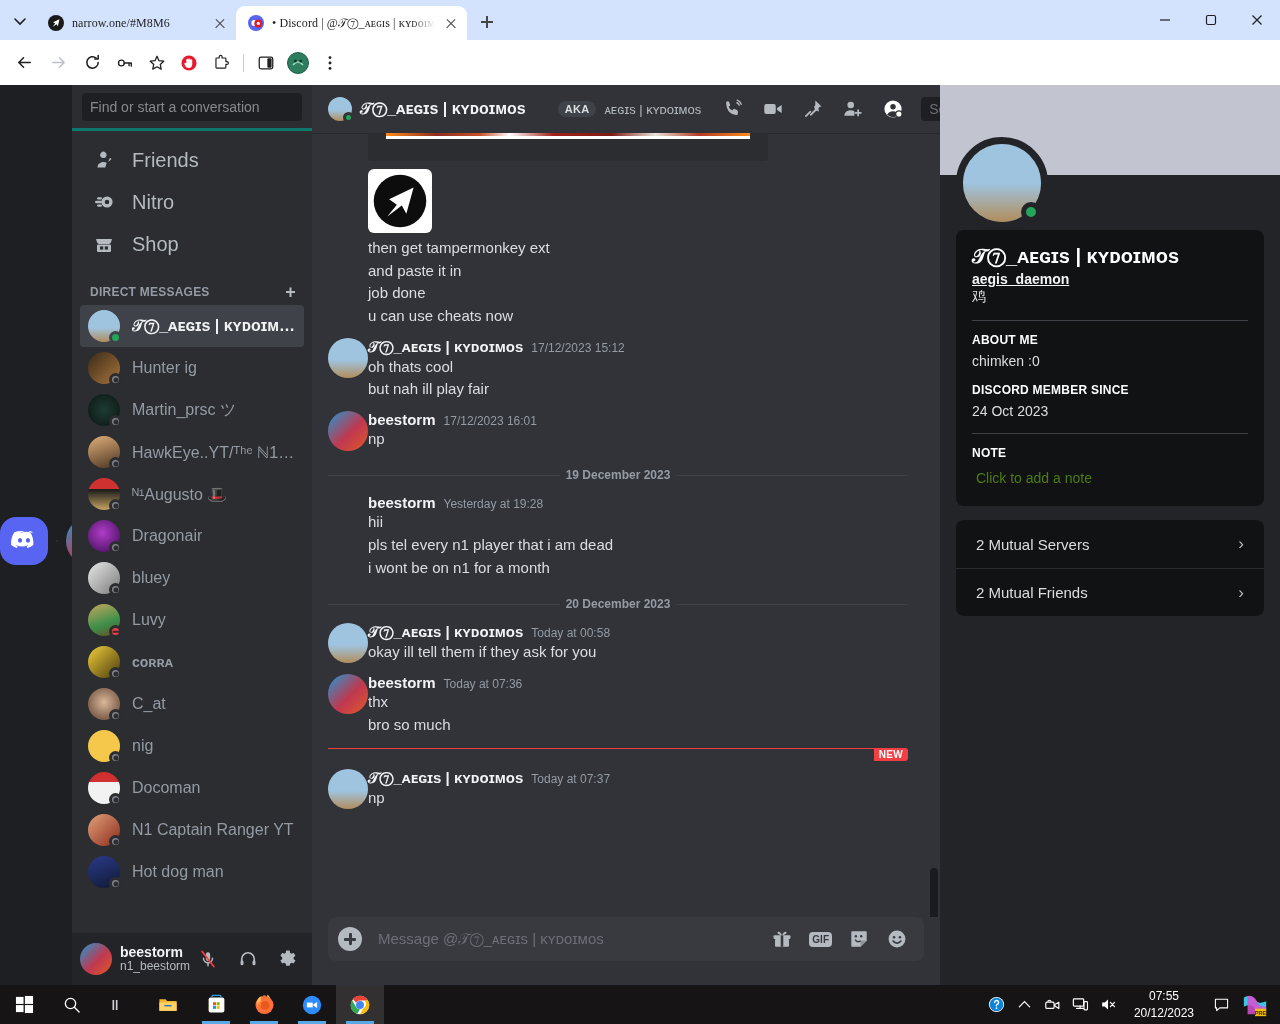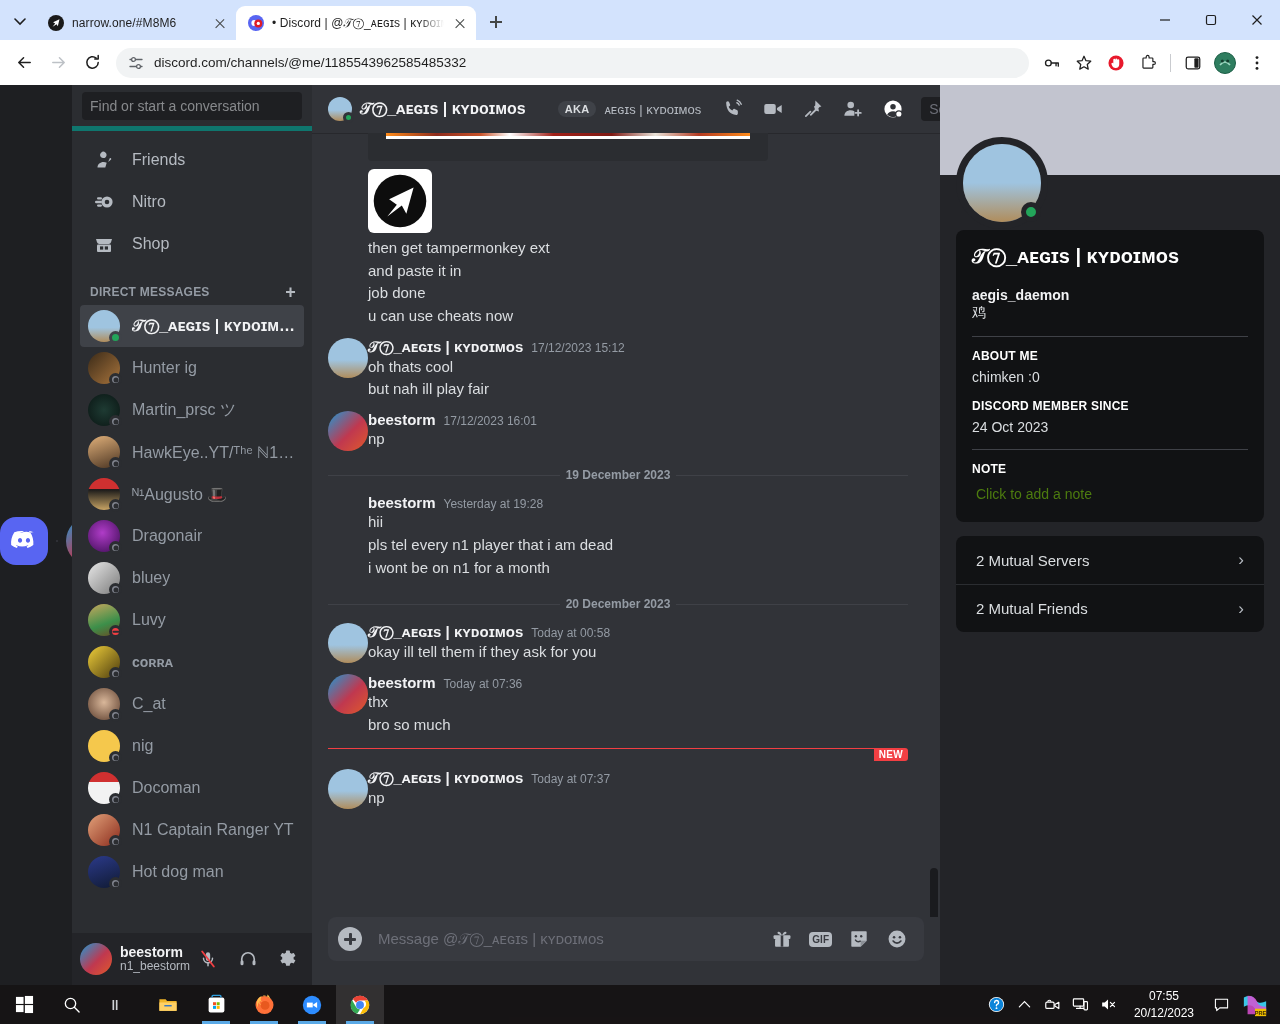--- a/index.html
+++ b/index.html
@@ -26,20 +26,21 @@
     max-width: 240px; min-width: 200px;
   }
   .tab.inactive { background: transparent; }
   .tab.active { background: #ffffff; }
   .tab-favicon { width: 16px; height: 16px; flex: 0 0 16px; border-radius: 3px; }
   .tab-title {
     flex: 1; white-space: nowrap; overflow: hidden;
     text-overflow: clip; font-size: 12px; letter-spacing: .1px;
     -webkit-mask-image: linear-gradient(to right, #000 85%, transparent 100%);
             mask-image: linear-gradient(to right, #000 85%, transparent 100%);
+            font-family: Liberation Serif, serif;
   }
   .tab-close { width: 16px; height: 16px; flex: 0 0 16px; position: relative; cursor: pointer; }
   .tab-close::before, .tab-close::after {
     content: ""; position: absolute; left: 2px; top: 7.5px; width: 12px; height: 1.4px;
     background: #444746;
   }
   .tab-close::before { transform: rotate(45deg); }
   .tab-close::after  { transform: rotate(-45deg); }
   .new-tab-btn {
     width: 28px; height: 28px; margin: 0 0 4px 6px; position: relative; cursor: pointer;
@@ -92,31 +93,31 @@
   }
   .rail-sep { width: 32px; height: 2px; background: #35363c; border-radius: 1px; flex: 0 0 2px; margin: 2px 0;}
   .rail-action .rail-icon { background: #313338; color: #23a55a; font-size: 26px; font-weight: 400; line-height: 1; }
 
   
   .dm-sidebar {
     width: 240px; flex: 0 0 240px; background: #2b2d31;
     display: flex; flex-direction: column; overflow: hidden;
   }
   .dm-search-wrap { height: 46px; display: flex; align-items: center; padding: 0 10px;
-    border-bottom: 5px solid #0f766e; flex: 0 0 46px; }
+    border-bottom: 3px solid #0f766e; flex: 0 0 46px; }
   .dm-search {
     width: 100%; height: 28px; background: #1e1f22; border-radius: 4px;
     border: none; outline: none; color: #dbdee1; font-size: 14px; padding: 0 8px;
     font-family: "Liberation Sans", sans-serif;
   }
   .dm-search::placeholder { color: #87898c; }
   .dm-scroll { flex: 1; overflow: hidden; padding: 8px 8px 0 8px; }
   .dm-nav-item {
     height: 42px; display: flex; align-items: center; gap: 12px;
-    border-radius: 4px; padding: 0 8px; color: #b5bac1; font-size: 16px; cursor: pointer;
+    border-radius: 4px; padding: 0 8px; color: #b5bac1; font-size: 20px; cursor: pointer;
   }
   .dm-section-head {
     display: flex; align-items: center; justify-content: space-between;
     padding: 18px 8px 4px 10px; color: #949ba4;
     font-size: 12px; font-weight: 700; letter-spacing: .02em;
   }
   .dm-add { font-size: 18px; line-height: 1; cursor: pointer; color: #b5bac1; }
   .dm-row {
     height: 42px; display: flex; align-items: center; gap: 12px;
     border-radius: 4px; padding: 0 8px; color: #949ba4; font-size: 16px; cursor: pointer;
@@ -254,21 +255,21 @@
   }
   .prof-av .img { width: 100%; height: 100%; border-radius: 50%; display:block; }
   .prof-av .status {
     position: absolute; right: 0px; bottom: 0px; width: 20px; height: 20px;
     border-radius: 50%; background: #23a55a; border: 5px solid #232428;
   }
   .prof-card {
     margin: 55px 16px 0 16px; background: #111214; border-radius: 8px; padding: 14px 16px 18px 16px;
   }
   .prof-display { font-size: 20px; font-weight: 700; color: #fff; line-height: 1.2; }
-  .prof-username { font-size: 14px; font-weight: 600; color: #f2f3f5; margin-top: 19px; }
+  .prof-username { font-size: 14px; font-weight: 600; color: #f2f3f5; margin-top: 3px; text-decoration: underline; }
   .prof-pronoun { font-size: 14px; color: #dbdee1; margin-top: 1px; }
   .prof-hr { height: 1px; background: #3f4147; margin: 14px 0 12px 0; }
   .prof-label { font-size: 12px; font-weight: 700; color: #fff; letter-spacing: .02em; }
   .prof-value { font-size: 14px; color: #dbdee1; margin-top: 6px; }
   .prof-note {
     font-size: 14px; color: #4d7c0f; margin-top: 8px; padding: 2px 4px;
     border-radius: 3px; cursor: text;
   }
   .prof-mutual-group { margin: 14px 16px 0 16px; background: #111214; border-radius: 8px; overflow: hidden; }
   .prof-mutual {
@@ -367,30 +368,20 @@
       <path d="M4 10 H15 M11 5 L16 10 L11 15" stroke="#bdc1c6" stroke-width="1.6" fill="none" stroke-linecap="round" stroke-linejoin="round"></path>
     </svg>
   </div>
   <div class="nav-btn">
     <svg width="19" height="19" viewBox="0 0 20 20">
       <path d="M16 10 a6 6 0 1 1 -2.1 -4.6" stroke="#1f1f1f" stroke-width="1.6" fill="none" stroke-linecap="round"></path>
       <path d="M16 2.6 V6.2 H12.4" stroke="#1f1f1f" stroke-width="1.6" fill="none" stroke-linecap="round" stroke-linejoin="round"></path>
     </svg>
   </div>
 
-  <div class="omnibox">
-    <span style="display:flex">
-      <svg width="16" height="16" viewBox="0 0 16 16">
-        <path d="M2 4.5 H14 M2 11.5 H14" stroke="#5f6368" stroke-width="1.3" stroke-linecap="round"></path>
-        <circle cx="5.5" cy="4.5" r="1.9" fill="#fff" stroke="#5f6368" stroke-width="1.3"></circle>
-        <circle cx="10.5" cy="11.5" r="1.9" fill="#fff" stroke="#5f6368" stroke-width="1.3"></circle>
-      </svg>
-    </span>
-    <span class="omnibox-url">discord.com/channels/@me/1185543962585485332</span>
-  </div>
 
   <div class="tb-icon">
     <svg width="18" height="18" viewBox="0 0 20 20">
       <circle cx="6" cy="10" r="3.2" stroke="#1f1f1f" stroke-width="1.5" fill="none"></circle>
       <path d="M9.2 10 H17 M14.5 10 V13 M17 10 V13.5" stroke="#1f1f1f" stroke-width="1.5" stroke-linecap="round"></path>
     </svg>
   </div>
   <div class="tb-icon">
     <svg width="18" height="18" viewBox="0 0 20 20">
       <path d="M10 2.5 L12.2 7.4 L17.5 8 L13.6 11.6 L14.7 16.8 L10 14.2 L5.3 16.8 L6.4 11.6 L2.5 8 L7.8 7.4 Z" stroke="#1f1f1f" stroke-width="1.4" fill="none" stroke-linejoin="round"></path>

